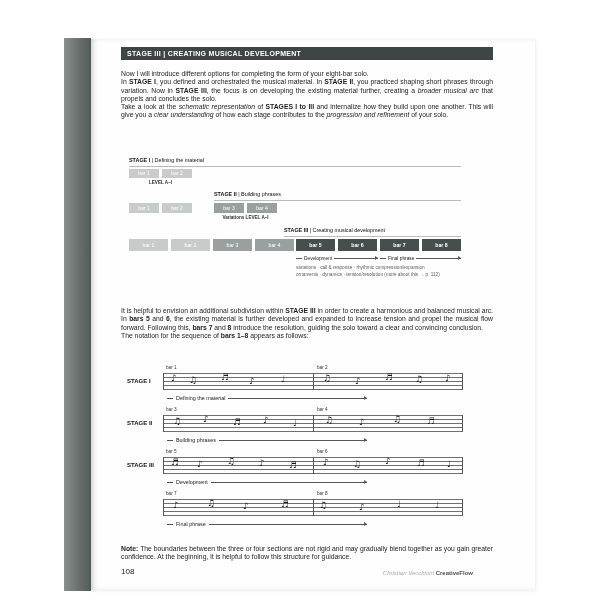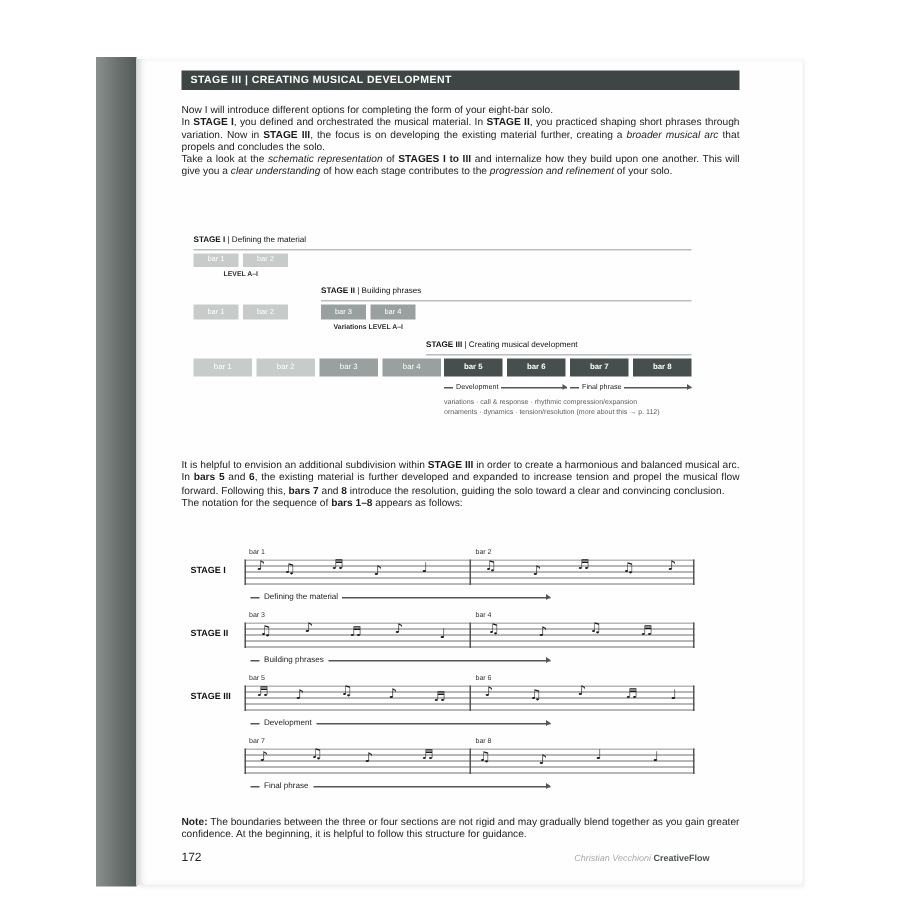--- a/index.html
+++ b/index.html
@@ -224,19 +224,19 @@
         <span class="aline l"></span>
         <span>Final phrase</span>
         <span class="aline r"></span>
       </div>
     </div>
 
   </div>
 
   <div class="para notep"><span style="font-weight: 700;">Note:</span><span> The boundaries between the three or four sections are not rigid and may gradually blend together as you gain greater confidence. At the beginning, it is helpful to follow this structure for guidance.</span></div>
 
-  <div class="pageno">172</div>
+  <div class="pageno">108</div>
   <div class="footright">
     <span class="author">Christian Vecchioni</span>
     <span class="brand">CreativeFlow</span>
   </div>
 
 </div>
 
 </body></html>

